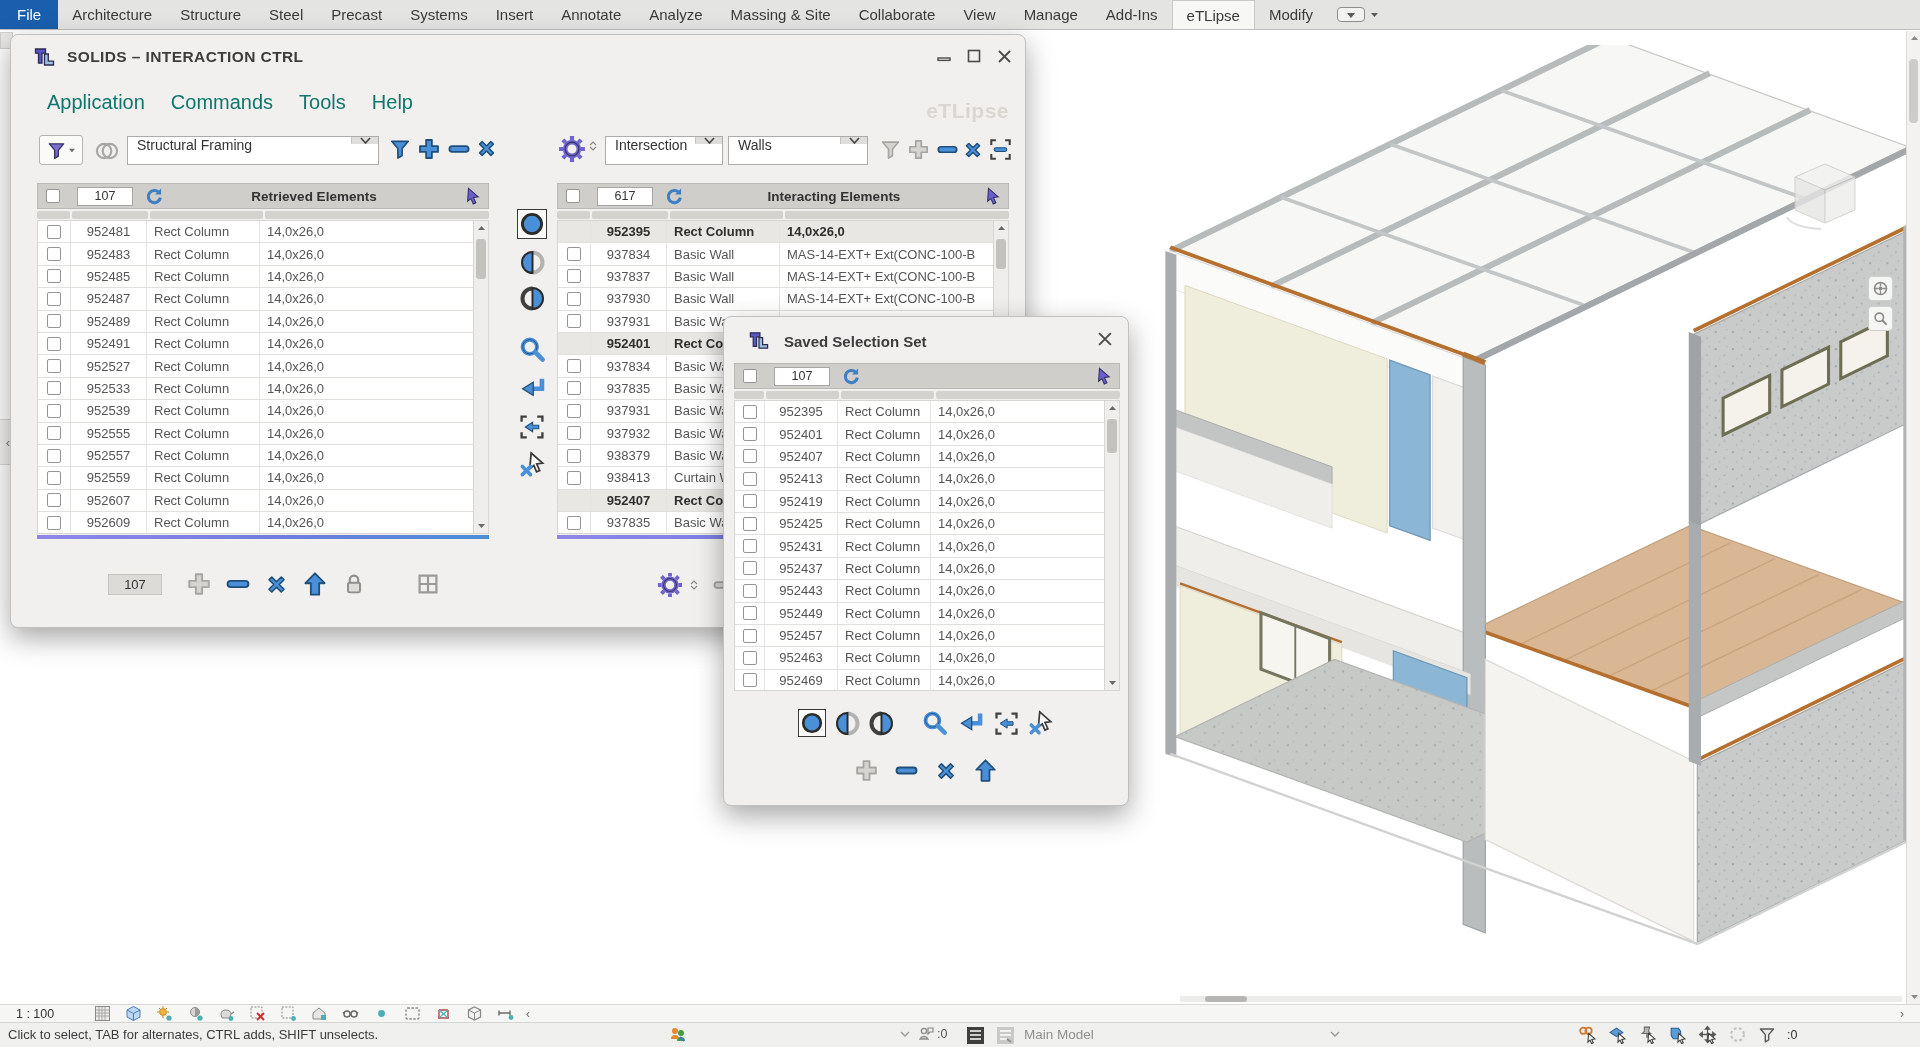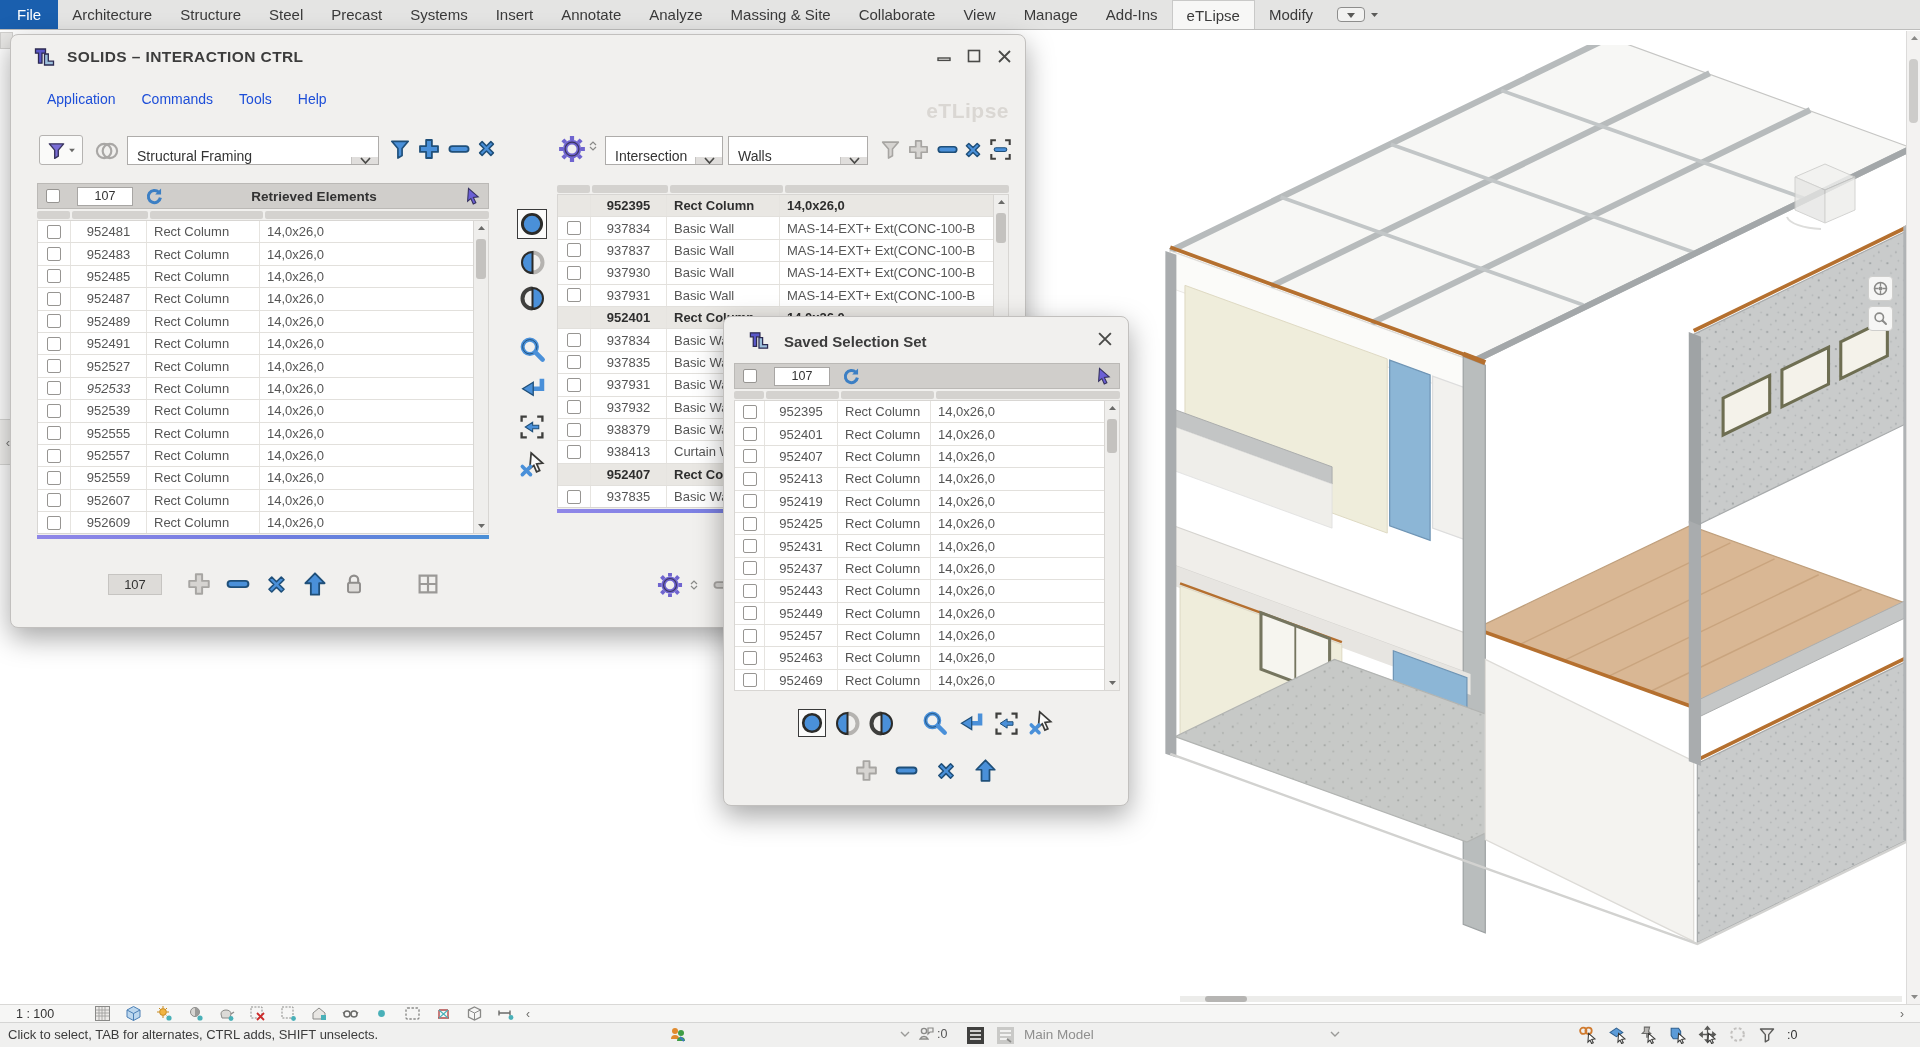--- a/index.html
+++ b/index.html
@@ -23,32 +23,32 @@
 
 #vscroll{position:absolute;right:0;top:0;width:14px;height:973px;background:#f3f2f1;border-left:1px solid #dcdbda}
 #vscroll .thumb{position:absolute;left:2px;top:28px;width:9px;height:64px;background:#cdccca;border-radius:4px}
 .scrarr{position:absolute;left:0;width:14px;height:14px;display:flex;align-items:center;justify-content:center}
 #hscroll{position:absolute;left:1180px;top:965px;width:722px;height:6px;background:#ececea}
 #hscroll .thumb{position:absolute;left:25px;top:0;width:42px;height:6px;background:#b6b5b3;border-radius:3px}
 
 .i{display:inline-block;line-height:0}
 .i svg{display:block}
 .cbx{display:inline-block;width:14px;height:14px;background:#fff;border:1px solid #979592;border-radius:2px;flex:none}
-.combo{position:absolute;height:29px;background:#fff;border:1px solid #aeacaa;display:flex;align-items:flex-end}
+.combo{position:absolute;height:29px;background:#fff;border:1px solid #aeacaa;display:flex;align-items:flex-start}
 .combo .txt{flex:1;display:flex;align-items:center;padding-left:9px;font-size:14px;color:#333;white-space:nowrap;overflow:hidden}
 .combo .arr{width:27px;background:#e0dedc;border-left:1px solid #c5c3c1;display:flex;align-items:center;justify-content:center;flex:none}
 
 .win{position:absolute;background:#f1f0ee;border:1px solid #c2c0be;border-radius:8px;box-shadow:0 10px 28px rgba(0,0,0,.35)}
 #solids{left:10px;top:34px;width:1016px;height:594px;z-index:10}
 #solids .title{position:absolute;left:56px;top:13px;font-size:15.5px;font-weight:bold;letter-spacing:.4px;color:#3c3c3c}
 #solids .logo{position:absolute;left:22px;top:11px;width:22px;height:22px}
 .winctrl{position:absolute;top:12px;width:18px;height:18px;display:flex;align-items:center;justify-content:center}
 #watermark{position:absolute;right:16px;top:64px;font-size:21px;font-weight:bold;color:#dad7d3;letter-spacing:.5px}
 #menubar{position:absolute;left:36px;top:56px;display:flex;gap:26px}
-#menubar span{font-size:14px;color:#1d4ed8}
+#menubar span{font-size:20px;color:#0f766e}
 
 .panel{position:absolute;top:148px;width:452px}
 .lhead{height:26px;background:#d0cecb;border:1px solid #bbb9b6;display:flex;align-items:center}
 .lhead .cnt{width:56px;height:19px;margin-left:17px;background:#fff;border:1px solid #a8a6a4;font-size:12.5px;color:#333;text-align:center;line-height:17px}
 .lhead .ttl{flex:1;text-align:center;font-size:13.5px;font-weight:bold;color:#323232}
 .colstrip{height:8px;margin-top:2px;display:flex;gap:2px}
 .colstrip div{background:#d4d2cf;border-radius:2px}
 .rowsbox{position:relative;margin-top:1px;height:314px;background:#fafaf8;border:1px solid #d8d6d3;overflow:hidden}
 .rows{position:absolute;left:0;top:0;right:15px;bottom:0}
 .row{display:flex;height:22.4px;background:#fff;border-bottom:1px solid #e2e0dc;align-items:stretch;font-size:13px;color:#555}
@@ -448,21 +448,21 @@
               <span class="cbx"></span>
             </div>
             <div class="c id" style="width: 76px;">952527</div>
             <div class="c" style="width: 113px;">Rect Column</div>
             <div class="c" style="flex: 1 1 0%; border-right: none;">14,0x26,0</div>
           </div>
           <div class="row">
             <div class="c cb" style="width: 33px;">
               <span class="cbx"></span>
             </div>
-            <div class="c id" style="width: 76px; font-style: italic;">952533</div>
+            <div class="c id" style="width: 76px;">952533</div>
             <div class="c" style="width: 113px;">Rect Column</div>
             <div class="c" style="flex: 1 1 0%; border-right: none;">14,0x26,0</div>
           </div>
           <div class="row">
             <div class="c cb" style="width: 33px;">
               <span class="cbx"></span>
             </div>
             <div class="c id" style="width: 76px;">952539</div>
             <div class="c" style="width: 113px;">Rect Column</div>
             <div class="c" style="flex: 1 1 0%; border-right: none;">14,0x26,0</div>
@@ -565,20 +565,36 @@
       </span>
     <span class="i" style="width:27px;height:27px">
         <svg viewBox="0 0 20 20" width="100%" height="100%">
           <path d="M9 1.5 17.5 9 13.1 9.6 15.3 14.4 13 15.4 11 10.7 8 13.2z" fill="#fbfbfa" stroke="#3a3a38" stroke-width="1.3"></path>
           <path d="M2.5 11.5l6 6M8.5 11.5l-6 6" stroke="#4a90d9" stroke-width="2.7" stroke-linecap="round"></path>
         </svg>
       </span>
   </div>
 
   <div class="panel" style="left:546px">
+    <div class="lhead">
+      <span class="cbx" style="margin-left:8px"></span>
+      <span class="cnt">617</span>
+      <span class="i" style="width:19px;height:19px;margin-left:12px">
+          <svg viewBox="0 0 20 20" width="100%" height="100%">
+            <path d="M16.2 11.2a6.4 6.4 0 1 1-1.7-5.6" fill="none" stroke="#3c7fc4" stroke-width="3.2"></path>
+            <path d="M16.9 1.6v6.2h-6.2z" fill="#3c7fc4"></path>
+          </svg>
+        </span>
+      <span class="ttl">Interacting Elements</span>
+      <span class="i" style="width:18px;height:18px;margin-right:6px">
+          <svg viewBox="0 0 20 20" width="100%" height="100%">
+            <path d="M5 1.5 15.8 11 10.4 11.6 13.2 17.6 10.3 18.9 7.6 12.8 4 15.8z" fill="#6b5fd6" stroke="#353160" stroke-width="1.2"></path>
+          </svg>
+        </span>
+    </div>
     <div class="colstrip">
         <div style="width:33px"></div>
         <div style="width:76px"></div>
         <div style="width:113px"></div>
         <div style="flex:1"></div>
       </div>
     <div class="rowsbox">
       <div class="rows" id="right-rows">
           <div class="row group">
             <div class="c cb" style="width: 33px;"></div>

